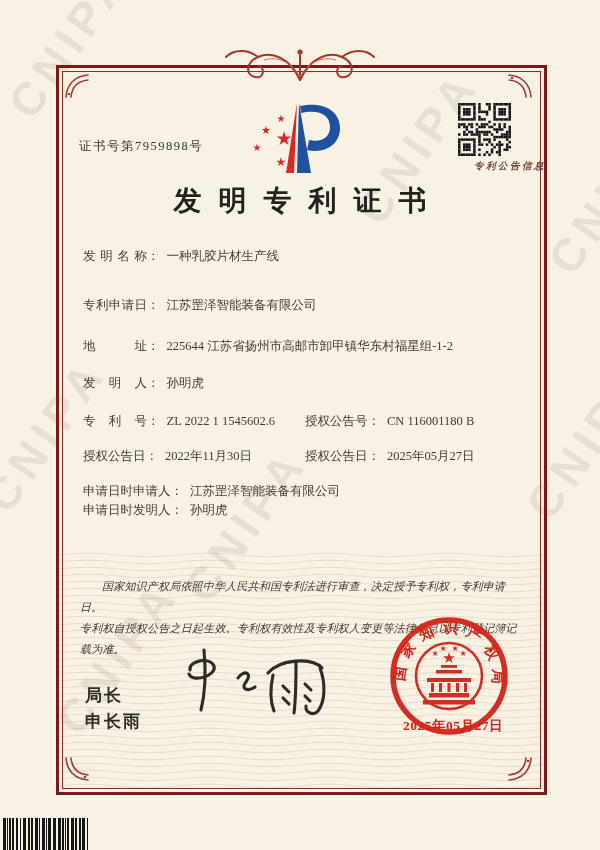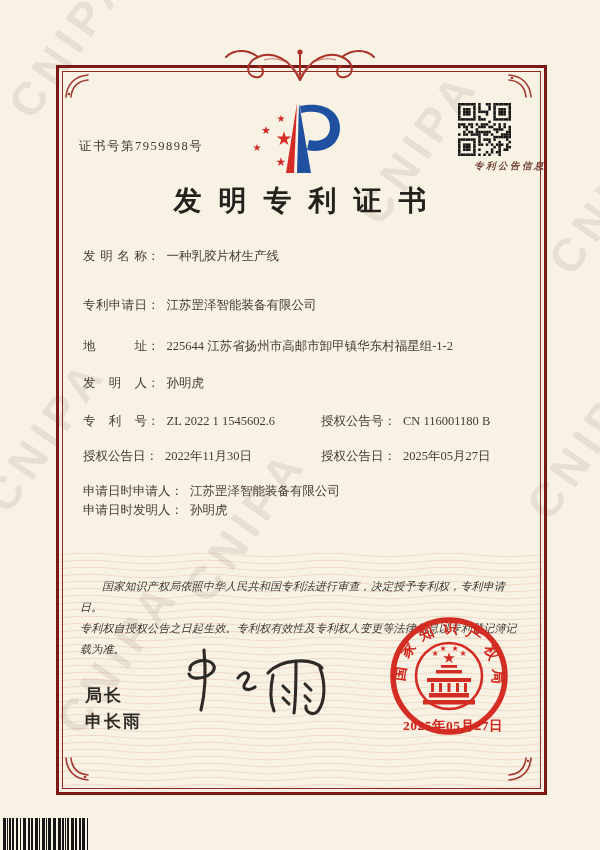--- a/index.html
+++ b/index.html
@@ -15,21 +15,21 @@
   .logo{position:absolute;left:240px;top:96px;}
   .qr{position:absolute;left:458px;top:103px;}
   .qrcap{position:absolute;left:460px;top:160px;width:100px;text-align:center;font-size:9.5px;
       letter-spacing:2.5px;color:#74473a;font-style:italic;font-weight:bold;}
   .title{position:absolute;left:0;top:182px;width:600px;text-align:center;font-size:28px;
       font-weight:bold;letter-spacing:17px;text-indent:17px;color:#25211d;}
   .fields{position:absolute;left:83px;top:248px;width:440px;font-size:12.5px;color:#433c32;}
   .frow{position:absolute;left:0;white-space:nowrap;}
   .r1{top:0;} .r2{top:49px;} .r3{top:90px;} .r4{top:127px;} .r5{top:165px;}
   .r6{top:200px;} .r7{top:235px;} .r8{top:254px;}
-  .col2{position:absolute;left:238px;top:0;white-space:nowrap;}
+  .col2{position:absolute;left:222px;top:0;white-space:nowrap;}
   .jl{display:inline-block;width:64px;text-align:justify;text-align-last:justify;vertical-align:bottom;}
   .cl{margin-right:7px;}
   .statement{position:absolute;left:80px;top:576px;width:446px;font-size:11px;line-height:21px;
       font-style:italic;color:#3d3730;letter-spacing:0.2px;}
   .statement .l1{text-indent:2em;}
   .issuer{position:absolute;left:85px;top:683px;font-family:"Liberation Sans",sans-serif;
       font-size:17px;font-weight:bold;letter-spacing:2px;color:#2e2a25;line-height:26px;}
   .sig{position:absolute;left:176px;top:640px;}
   .seal{position:absolute;left:377px;top:608px;}
   .sealdate{position:absolute;left:392px;top:717px;width:122px;text-align:center;font-size:13.5px;

